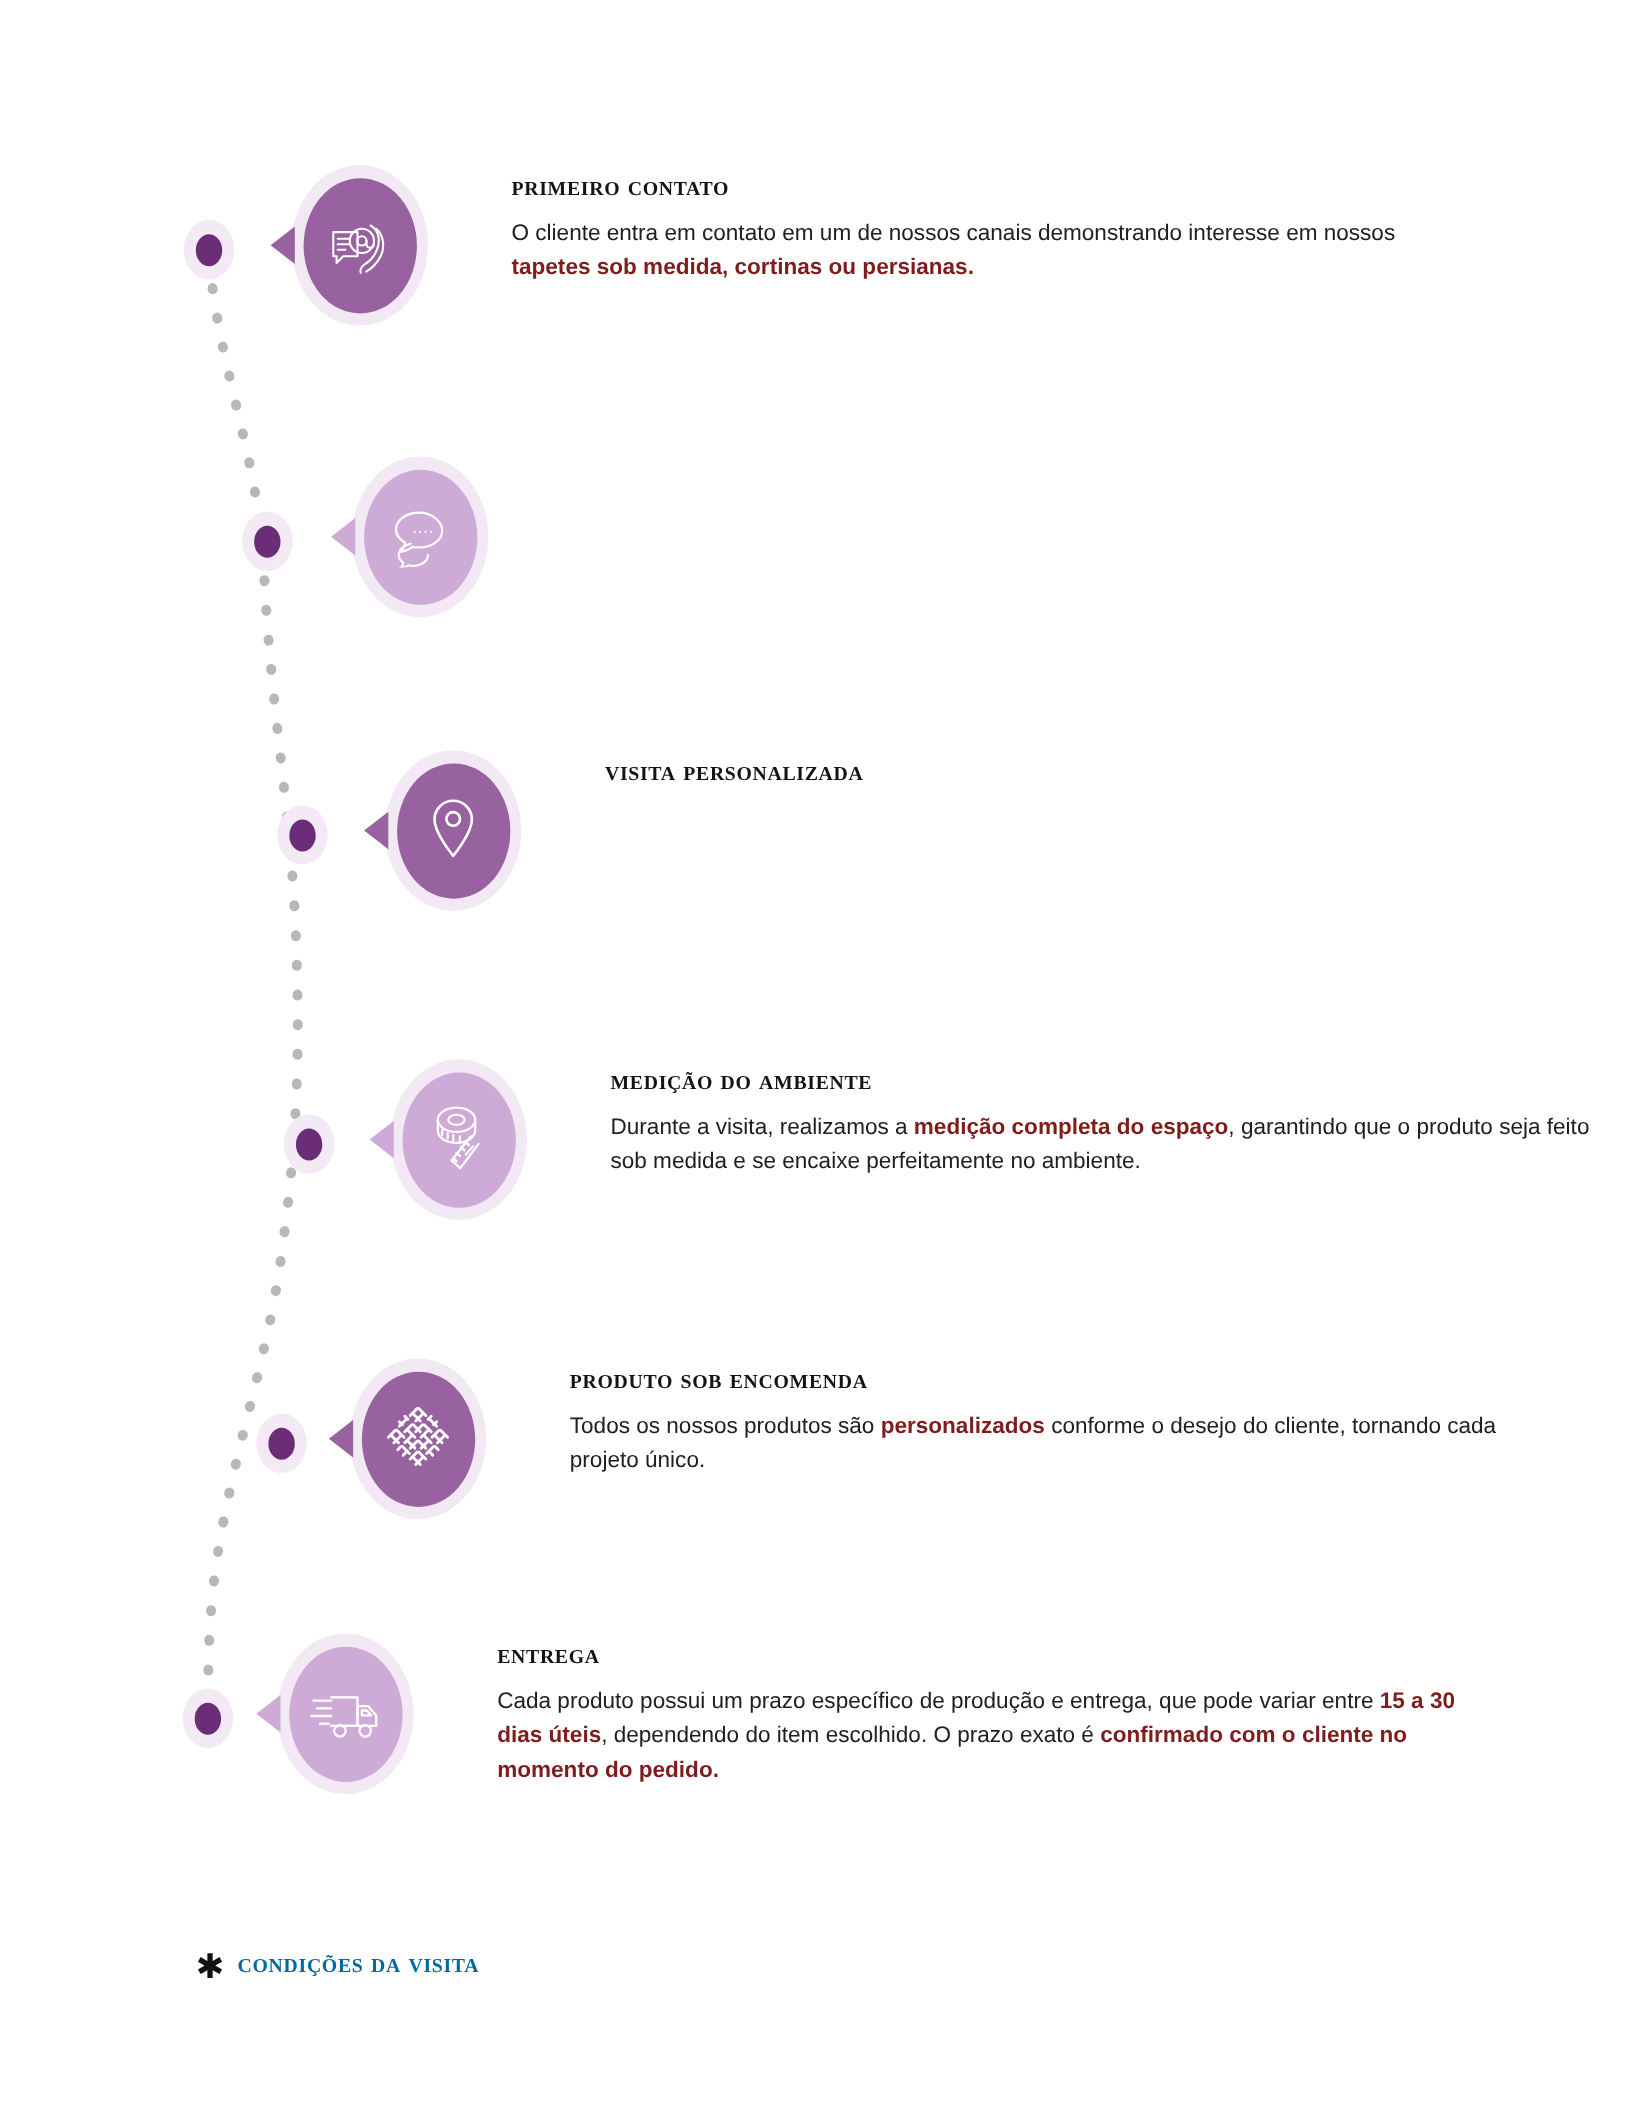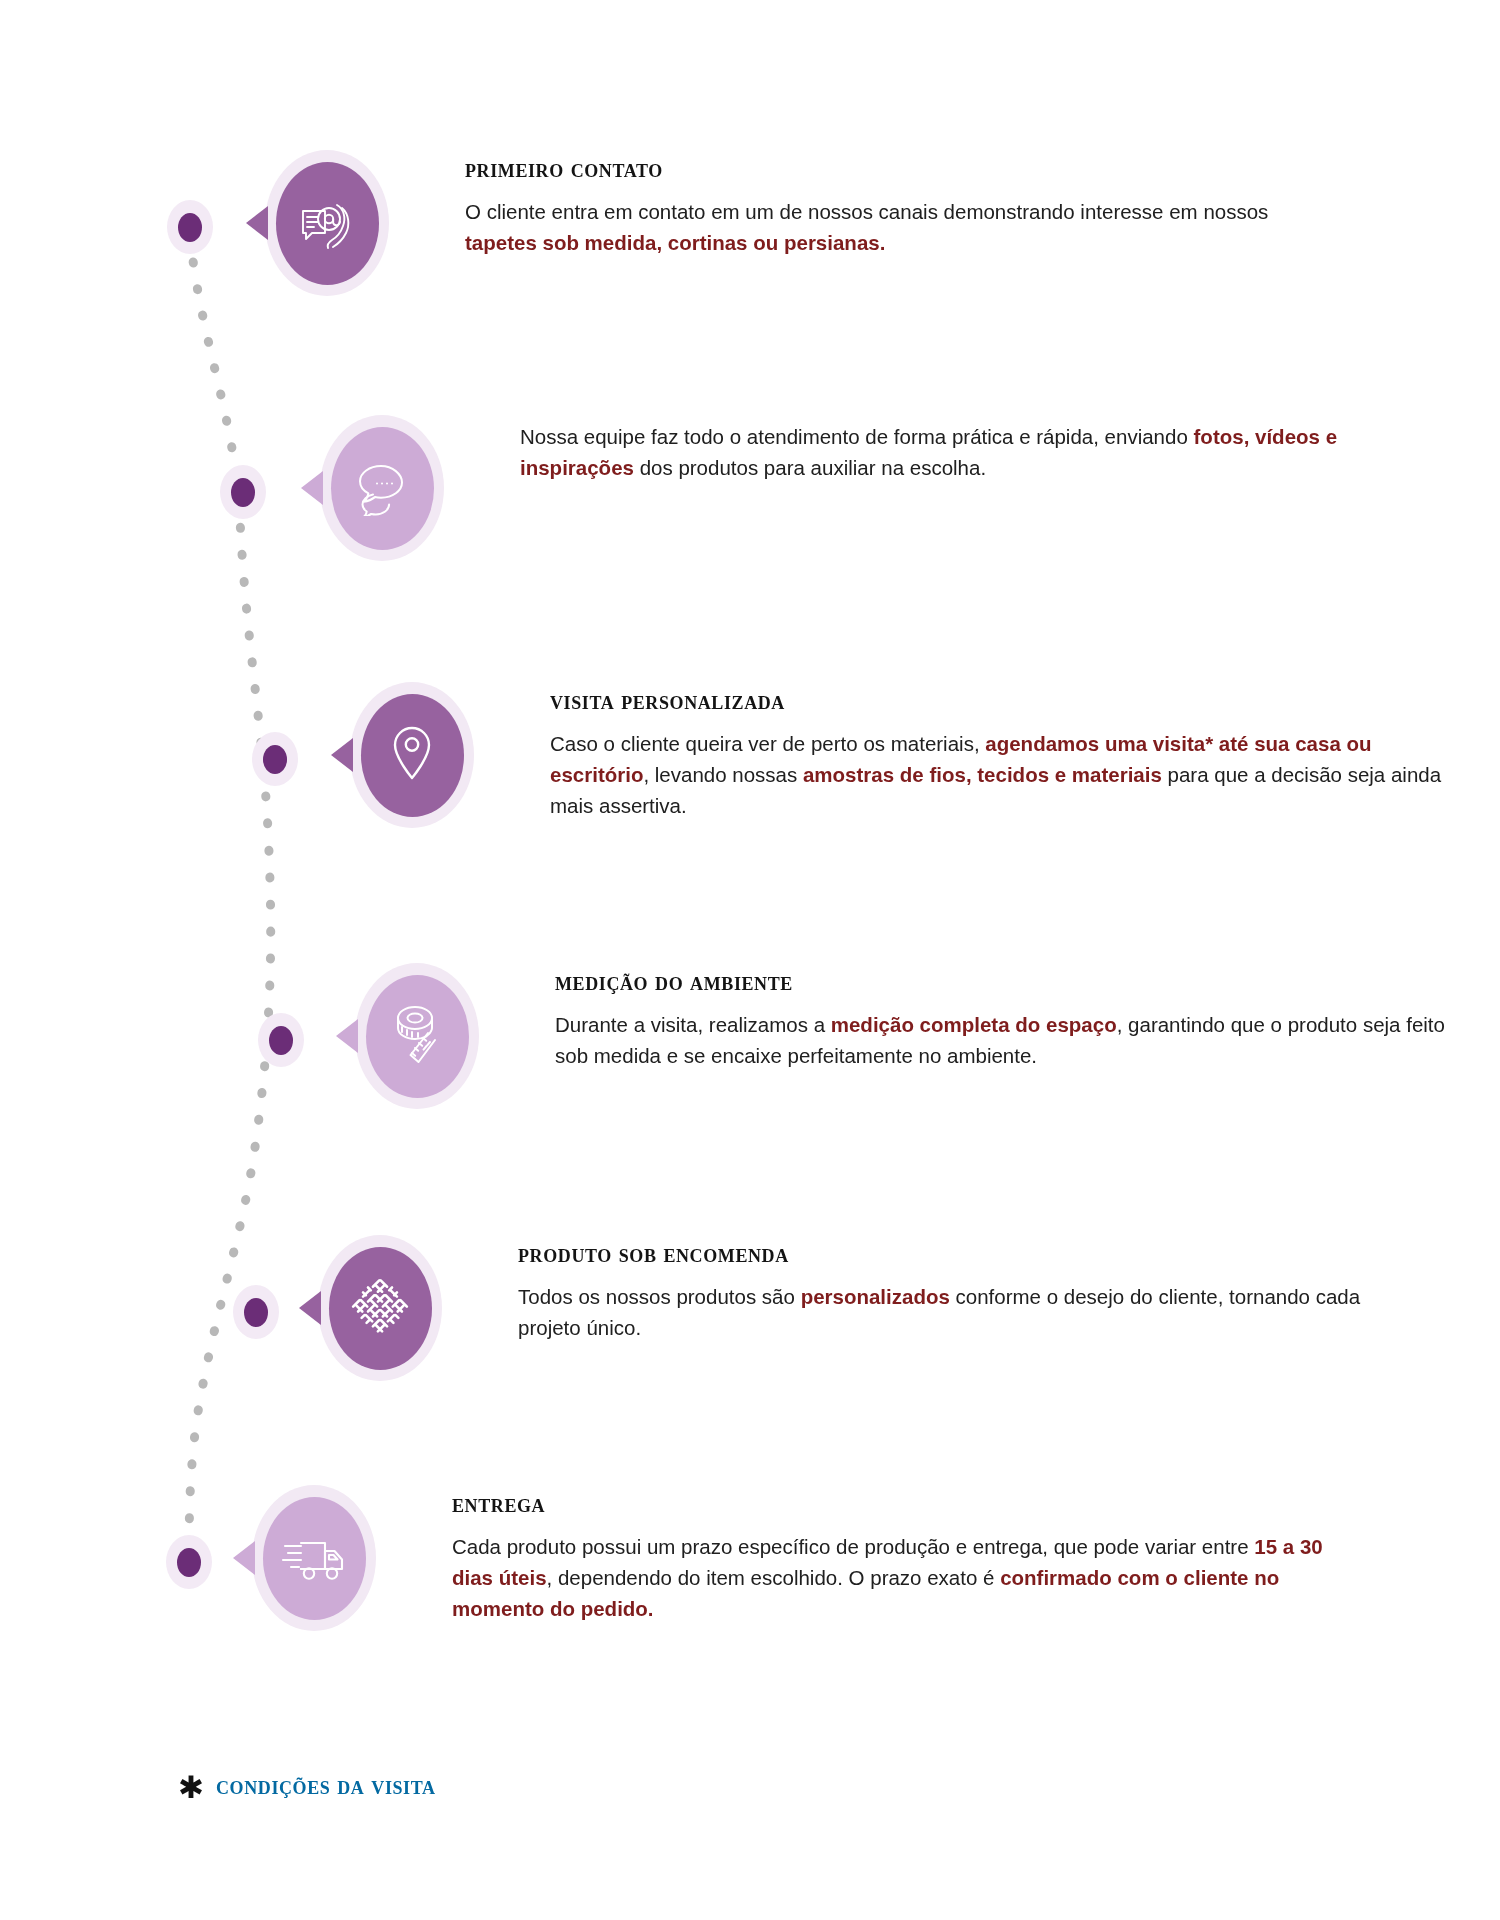--- a/index.html
+++ b/index.html
@@ -215,21 +215,20 @@
                      c1.9 0.4 3.9 0.6 6.1 0.6 c11.6 0 21 -6.8 21 -15.2 c0 -8.4 -9.4 -16.5 -21 -16.5 Z"></path>
             <path d="M22 34.5 c-6 1.3 -10.5 5.3 -10.5 10 c0 2.8 1.6 5.3 4.2 7
                      c-0.2 2.2 -1.3 4 -2.8 5.2 c3 -0.3 5.5 -1.4 7.3 -2.8
                      c1.4 0.3 2.9 0.5 4.5 0.5 c7.4 0 13.4 -4.4 13.4 -9.9"></path>
             <path d="M26 23.5 h0.01 M31 23.5 h0.01 M36 23.5 h0.01 M41 23.5 h0.01"></path>
           </svg>
         </span>
       </div>
     </div>
     <div class="copy" style="margin-left:76px; width:890px;">
-      <p class="step-body">Nossa equipe faz todo o atendimento de forma prática e rápida, enviando <b>fotos, vídeos e inspirações</b> dos produtos para auxiliar na escolha.</p>
     </div>
   </div>
 
   <div class="node" style="left:252px; top:732px;">
     <div class="dot"></div>
   </div>
   <div class="step" style="left:350px; top:682px; width:1100px;">
     <div class="bubble dark">
       <div class="tail"></div>
       <div class="inner">
@@ -237,21 +236,20 @@
           <svg width="54" height="68" viewBox="0 0 54 68" fill="none" stroke="#ffffff" stroke-width="2.4" stroke-linecap="round" stroke-linejoin="round">
             <path d="M27 7 c-9.4 0 -17 7.6 -17 17 c0 12.7 17 33 17 33
                      c0 0 17 -20.3 17 -33 c0 -9.4 -7.6 -17 -17 -17 Z"></path>
             <circle cx="27" cy="23.5" r="6.2"></circle>
           </svg>
         </span>
       </div>
     </div>
     <div class="copy" style="margin-left:76px; width:920px;">
       <div class="step-title">Visita Personalizada</div>
-      <p class="step-body">Caso o cliente queira ver de perto os materiais, <b>agendamos uma visita* até sua casa ou escritório</b>, levando nossas <b>amostras de fios, tecidos e materiais</b> para que a decisão seja ainda mais assertiva.</p>
     </div>
   </div>
 
   <div class="node" style="left:258px; top:1013px;">
     <div class="dot"></div>
   </div>
   <div class="step" style="left:355px; top:963px; width:1100px;">
     <div class="bubble light">
       <div class="tail"></div>
       <div class="inner">

